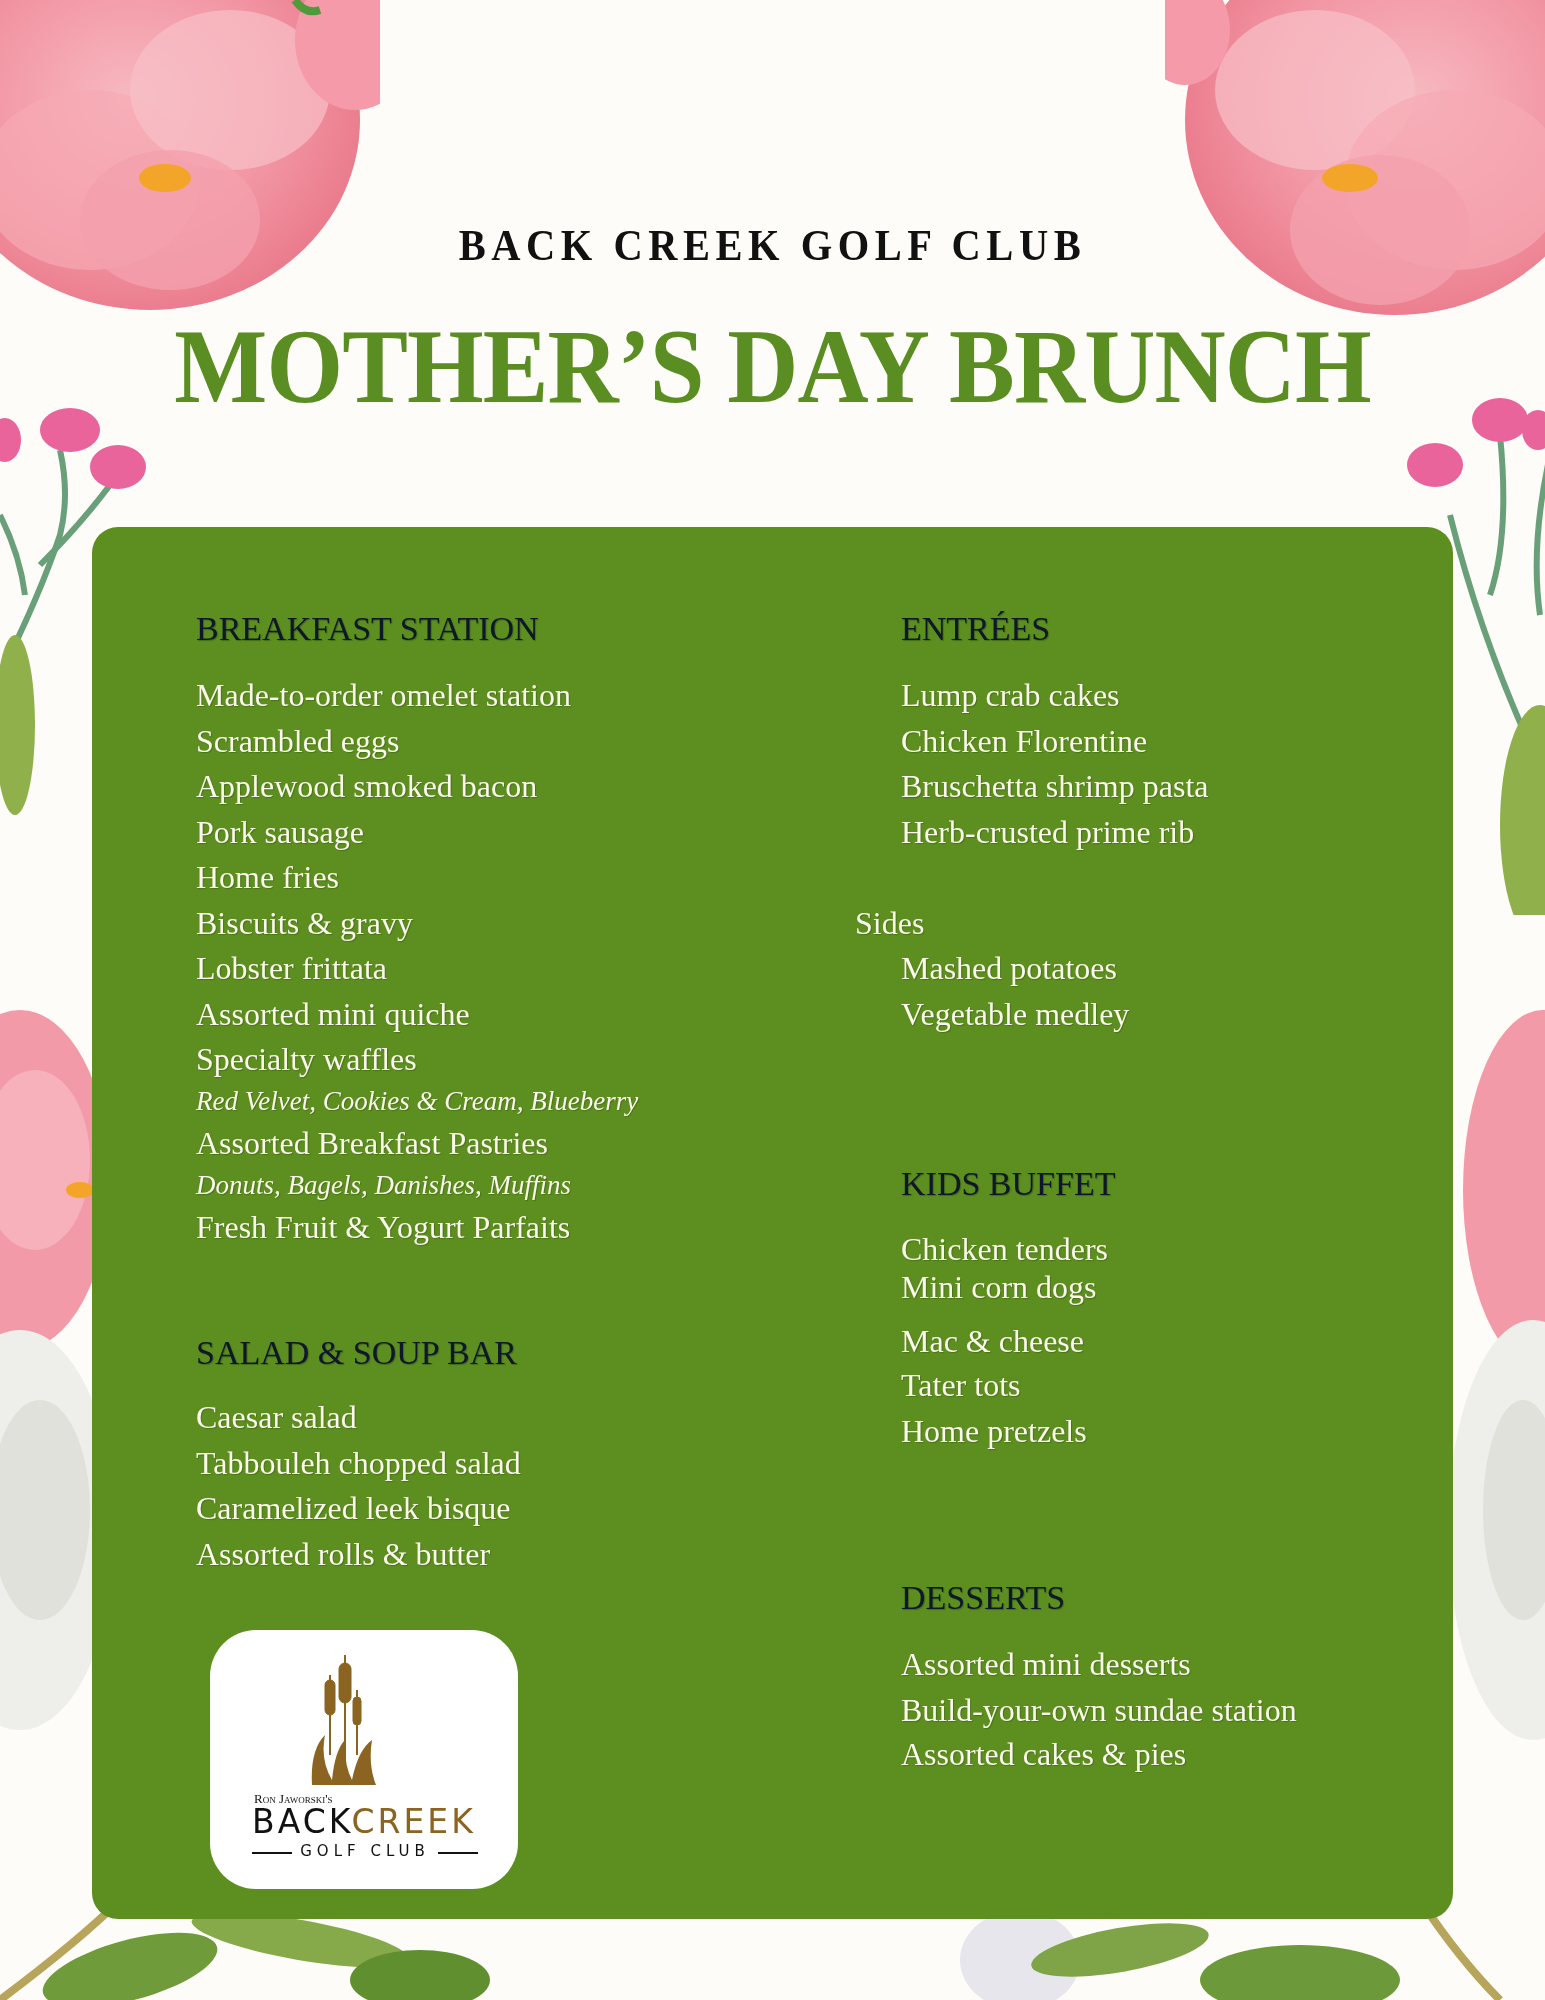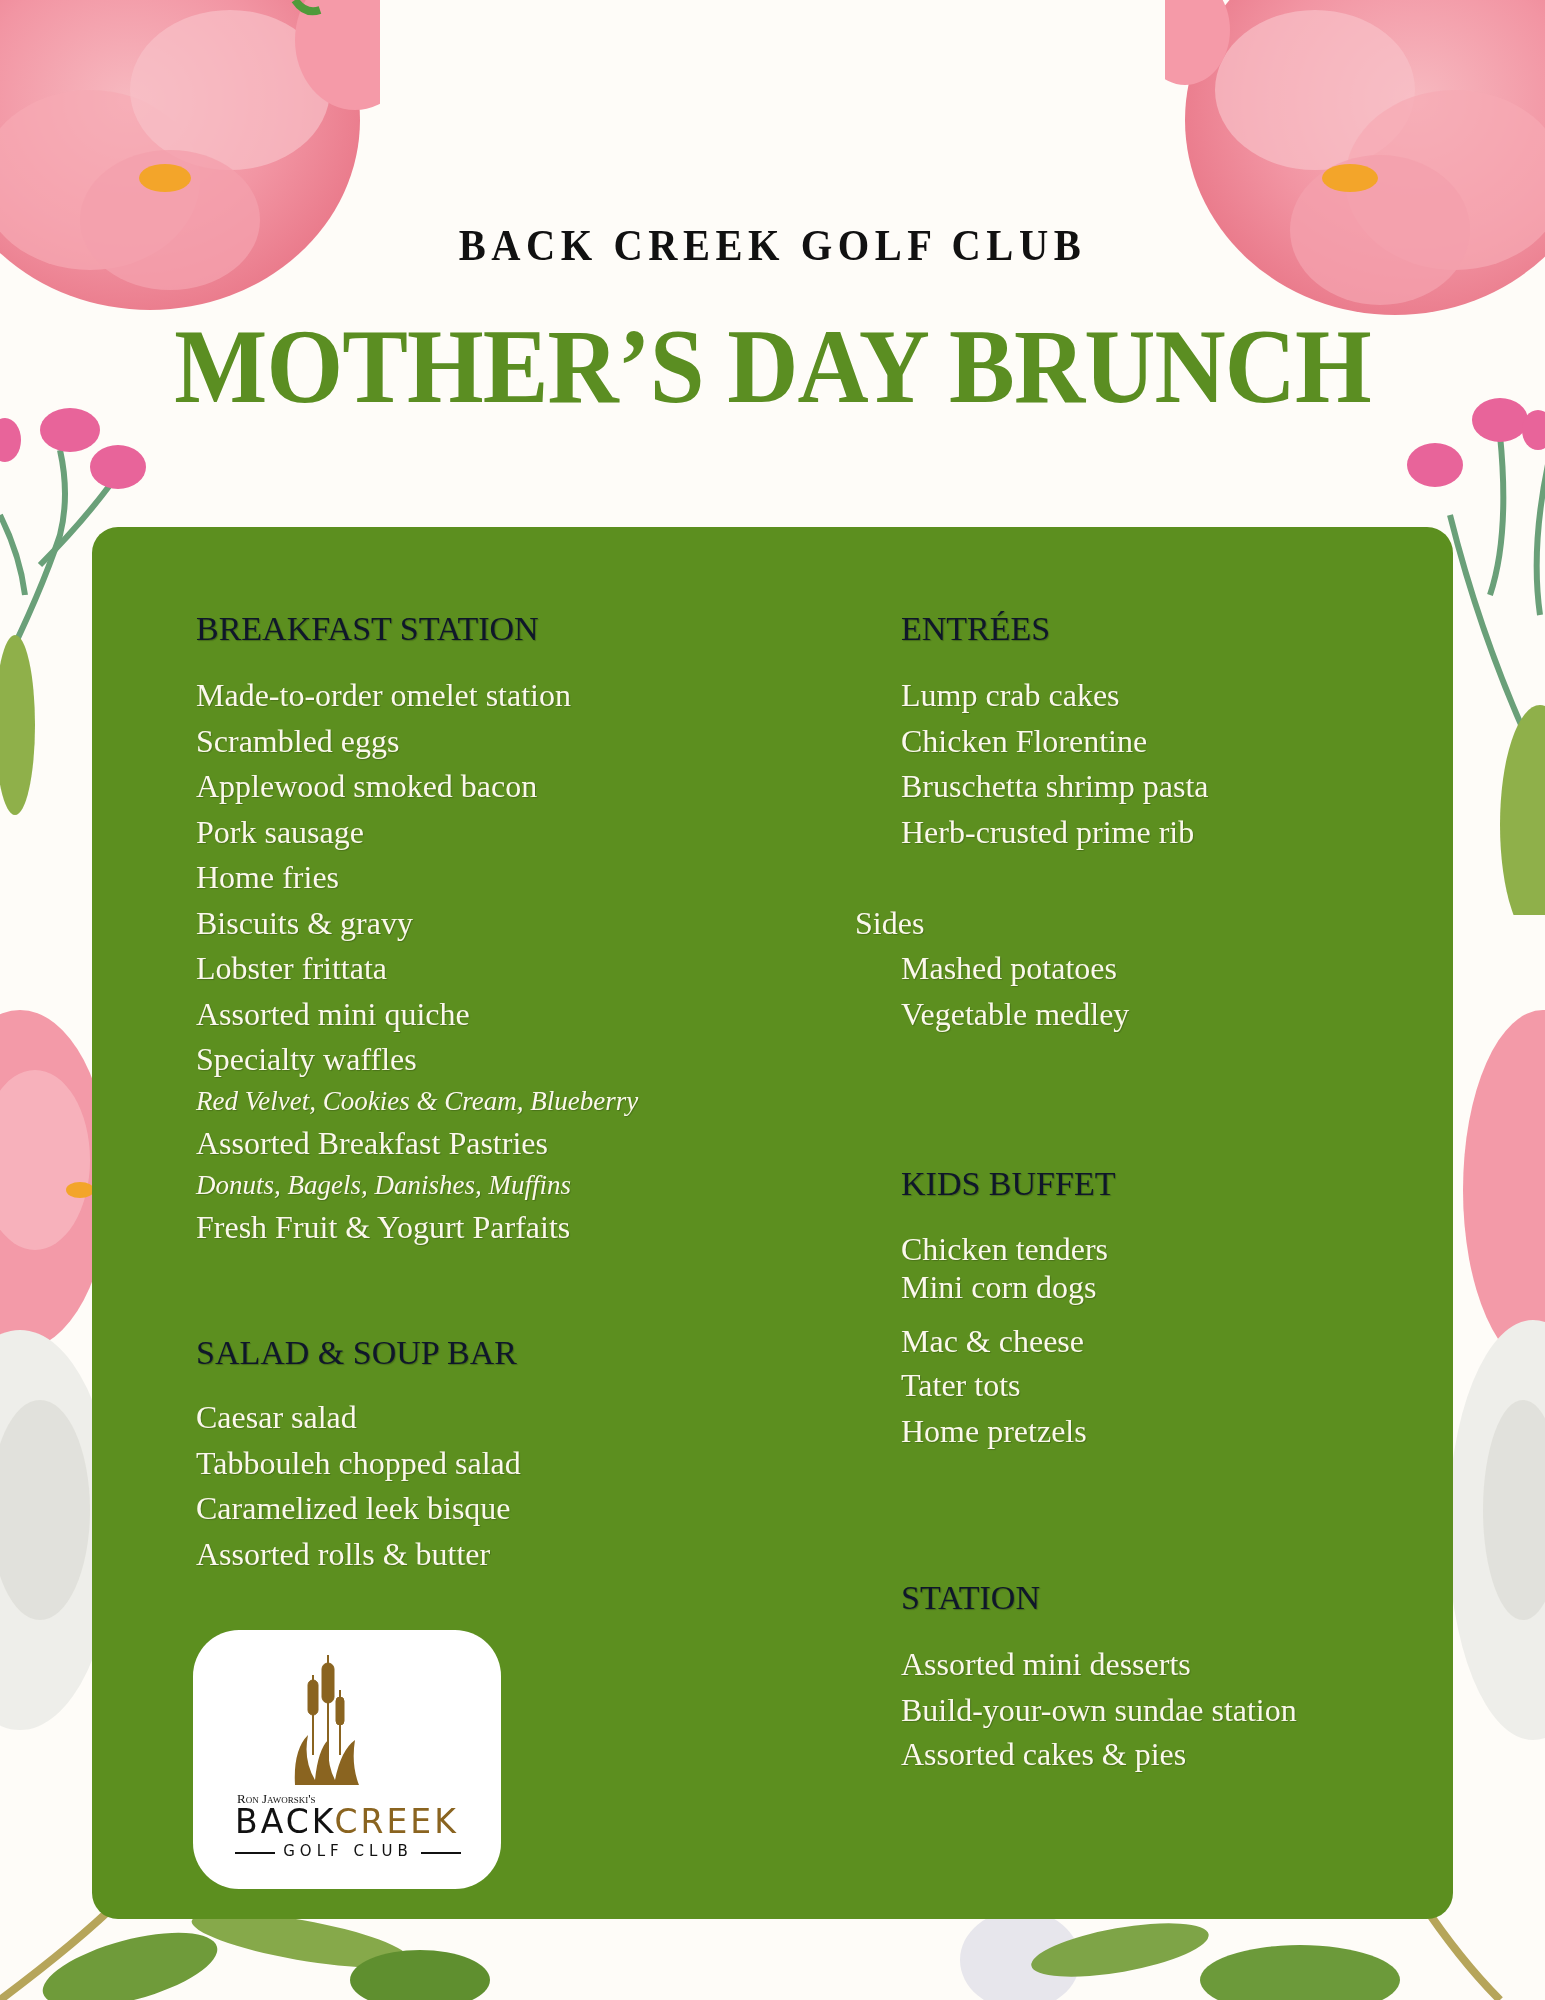--- a/index.html
+++ b/index.html
@@ -5,21 +5,21 @@
   html, body { margin:0; padding:0; }
   body { width:1545px; height:2000px; position:relative; overflow:hidden; background:#fefcf8; font-family:"DejaVu Serif", serif; }
   .deco { position:absolute; pointer-events:none; }
   .abs { position:absolute; white-space:nowrap; }
   #subtitle { left:0; width:1545px; text-align:center; top:222px; font-family:"Liberation Serif", serif; font-weight:bold; font-size:44px; letter-spacing:6px; color:#111111; line-height:48px; transform:scaleX(0.92); }
   #title { left:0; width:1545px; text-align:center; top:312px; font-family:"Liberation Serif", serif; font-weight:bold; font-size:106px; color:#5b8e22; line-height:110px; letter-spacing:-1px; transform:scaleX(0.93); }
   #panel { position:absolute; left:92px; top:527px; width:1361px; height:1392px; background:#5c8f1f; border-radius:26px; }
   .heading { font-family:"Liberation Serif", serif; font-size:34px; color:#0f172a; line-height:50px; text-shadow:1px 1px 1px rgba(0,0,0,0.25); }
   .item { font-family:"Liberation Serif", serif; font-size:32px; color:#fbf8ec; line-height:38px; text-shadow:1px 1px 1px rgba(0,0,0,0.2); }
   .note { font-family:"Liberation Serif", serif; font-style:italic; font-size:27px; color:#fbf8ec; line-height:32px; text-shadow:1px 1px 1px rgba(0,0,0,0.2); }
-  #logo-box { position:absolute; left:193px; top:1630px; width:308px; height:259px; background:#ffffff; border-radius:46px; }
+  #logo-box { position:absolute; left:210px; top:1630px; width:308px; height:259px; background:#ffffff; border-radius:46px; }
   .logo-small { position:absolute; left:44px; top:161px; font-family:"Liberation Serif", serif; font-size:13px; color:#111; font-variant:small-caps; }
   .logo-big { position:absolute; left:42px; top:174px; font-family:"DejaVu Sans", sans-serif; font-size:33px; letter-spacing:3px; color:#111; line-height:36px; }
   .logo-big .gold { color:#8a6420; }
   .logo-golf { position:absolute; left:42px; top:212px; width:226px; text-align:center; font-family:"DejaVu Sans", sans-serif; font-size:15px; letter-spacing:5px; color:#111; }
   .logo-line { position:absolute; top:222px; height:2px; background:#111; width:40px; }
 </style>
 </head>
 <body>
 
 <svg class="deco" style="left:0;top:0" width="380" height="340" viewBox="0 0 380 340">
@@ -144,21 +144,21 @@
 <div>
   <div class="abs heading" style="left:901px;top:1159px">KIDS BUFFET</div>
   <div class="abs item" style="left:901px;top:1230px">Chicken tenders</div>
   <div class="abs item" style="left:901px;top:1268px">Mini corn dogs</div>
   <div class="abs item" style="left:901px;top:1322px">Mac &amp; cheese</div>
   <div class="abs item" style="left:901px;top:1366px">Tater tots</div>
   <div class="abs item" style="left:901px;top:1412px">Home pretzels</div>
 </div>
 
 <div>
-  <div class="abs heading" style="left:901px;top:1573px">STATION</div>
+  <div class="abs heading" style="left:901px;top:1573px">DESSERTS</div>
   <div class="abs item" style="left:901px;top:1645px">Assorted mini desserts</div>
   <div class="abs item" style="left:901px;top:1691px">Build-your-own sundae station</div>
   <div class="abs item" style="left:901px;top:1735px">Assorted cakes &amp; pies</div>
 </div>
 
 <div id="logo-box">
   <svg style="position:absolute;left:100px;top:25px" width="70" height="135" viewBox="0 0 70 135">
     <g fill="#8a6420" stroke="#8a6420">
       <line x1="20" y1="20" x2="20" y2="100" stroke-width="2"></line>
       <line x1="35" y1="0" x2="35" y2="105" stroke-width="2"></line>

